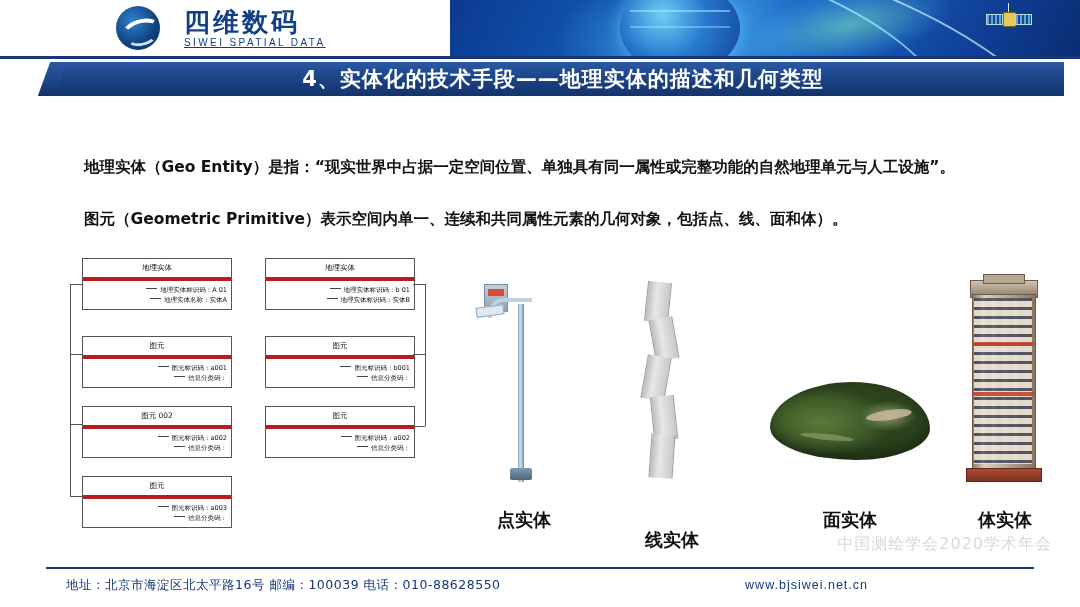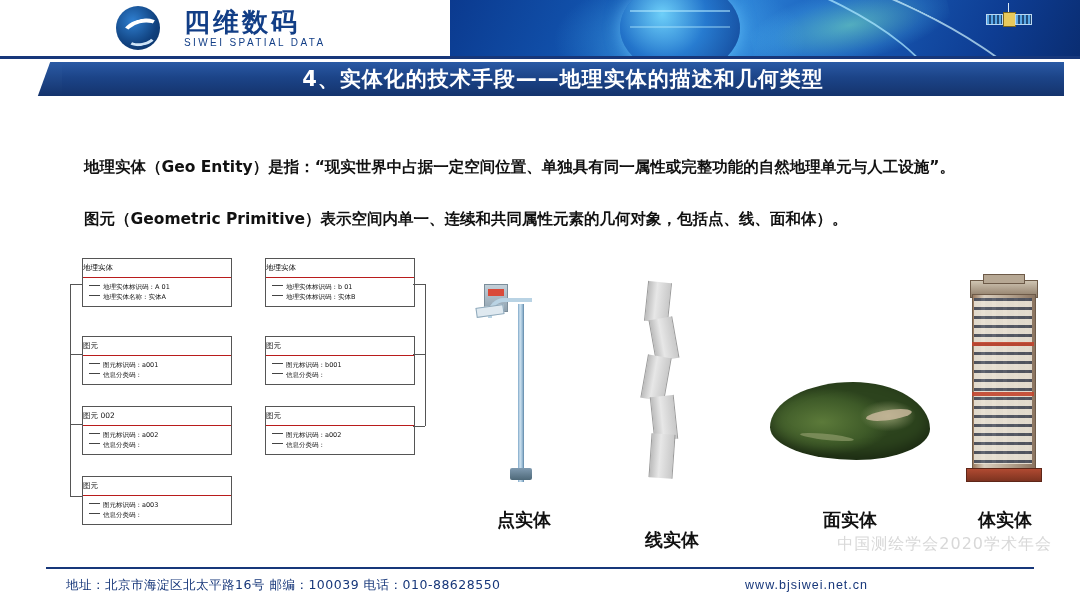--- a/index.html
+++ b/index.html
@@ -129,20 +129,21 @@
     color: #123e86;
     letter-spacing: 3px;
     font-family: "DejaVu Sans", sans-serif;
   }
   .logo-en {
     font-size: 10px;
     color: #123e86;
     letter-spacing: 2.4px;
     margin-top: 3px;
     font-family: "Liberation Sans", sans-serif;
+    text-decoration: underline;
   }
 
   .header-rule {
     position: absolute;
     top: 56px; left: 0;
     width: 1080px; height: 3px;
     background: #17377a;
   }
 
   
@@ -193,27 +194,27 @@
   .uml-col.left { left: 12px; }
   .uml-col.right { left: 195px; }
 
   .uml-box {
     position: absolute;
     border: 1px solid #555555;
     background: #ffffff;
     font-family: "DejaVu Sans", sans-serif;
   }
   .uml-title {
-    text-align: left;
+    text-align: center;
     font-size: 7.5px;
     color: #111111;
     padding: 4px 0 4px 0;
-    border-bottom: 1px solid #b91c1c;
-  }
-  .uml-rows { padding: 4px 4px 4px 6px; }
+    border-bottom: 4px solid #b91c1c;
+  }
+  .uml-rows { padding: 4px 4px 4px 6px; text-align: right; }
   .uml-row {
     font-size: 6.5px;
     color: #111111;
     line-height: 10px;
     white-space: nowrap;
     overflow: hidden;
   }
   .uml-dash {
     display: inline-block;
     width: 11px;

